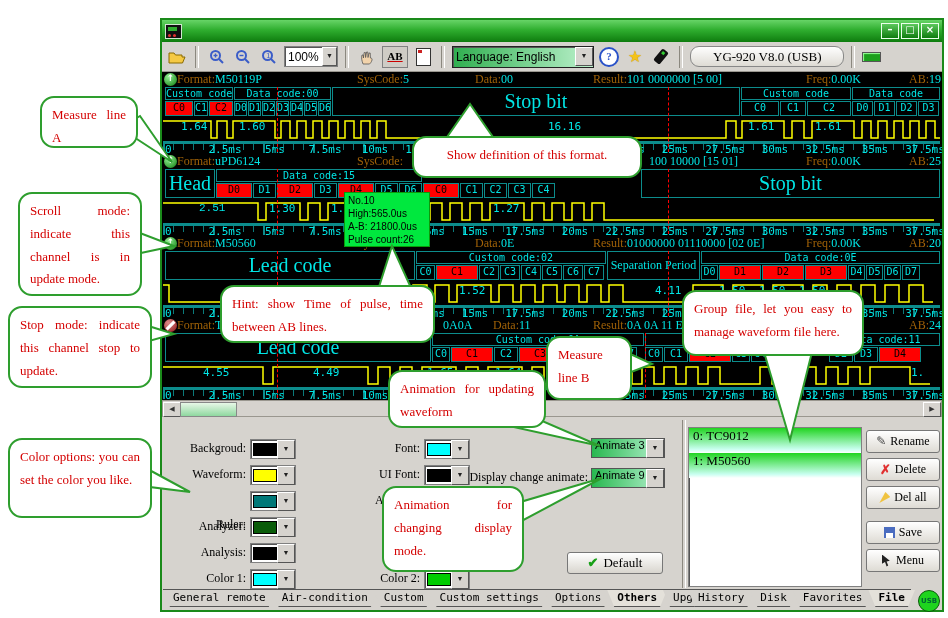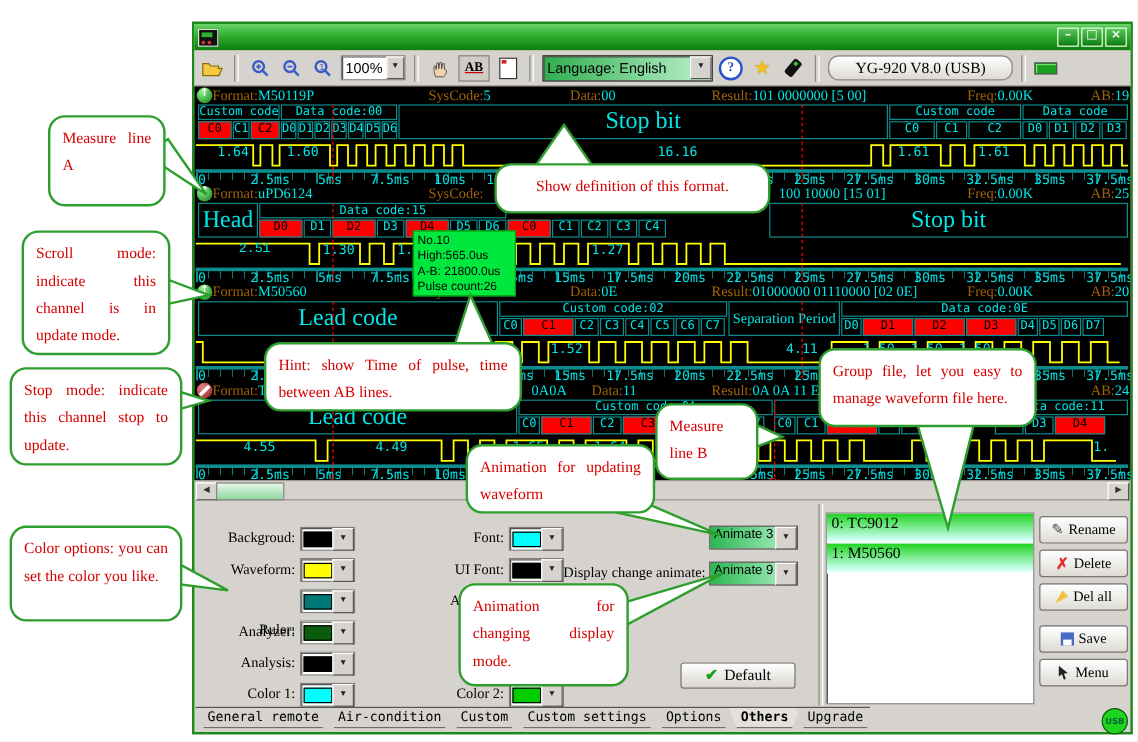--- a/index.html
+++ b/index.html
@@ -600,20 +600,26 @@
     </div>
   <div id="ltabs" class="tabstrip" style="left:163px;top:589px">
       <span class="tab">General remote</span>
       <span class="tab">Air-condition</span>
       <span class="tab">Custom</span>
       <span class="tab">Custom settings</span>
       <span class="tab">Options</span>
       <span class="tab on">Others</span>
       <span class="tab">Upgrade</span>
     </div>
+  <div id="rtabs" class="tabstrip" style="left:688px;top:589px">
+      <span class="tab">History</span>
+      <span class="tab">Disk</span>
+      <span class="tab">Favorites</span>
+      <span class="tab on">File</span>
+    </div>
   <div id="usbbadge" class="abs">USB</div>
 
   <div id="hintbox" class="abs">
     <div>No.10</div>
     <div>High:565.0us</div>
     <div>A-B: 21800.0us</div>
     <div>Pulse count:26</div>
   </div>
 
   <svg class="ctail" style="left:0;top:0;width:948px;height:618px">
@@ -622,21 +628,21 @@
     <polygon points="142,324 174,334 142,343" fill="#fff" stroke="#2e9e2e" stroke-width="2"></polygon>
     <polygon points="142,466 190,492 142,486" fill="#fff" stroke="#2e9e2e" stroke-width="2"></polygon>
     <polygon points="445,140 470,104 495,140" fill="#fff" stroke="#2e9e2e" stroke-width="2"></polygon>
     <polygon points="378,290 392,246 412,290" fill="#fff" stroke="#2e9e2e" stroke-width="2"></polygon>
     <polygon points="626,352 652,364 626,374" fill="#fff" stroke="#2e9e2e" stroke-width="2"></polygon>
     <polygon points="500,424 600,446 540,420" fill="#fff" stroke="#2e9e2e" stroke-width="2"></polygon>
     <polygon points="500,508 602,478 516,524" fill="#fff" stroke="#2e9e2e" stroke-width="2"></polygon>
     <polygon points="764,352 812,352 790,440" fill="#fff" stroke="#2e9e2e" stroke-width="2"></polygon>
   </svg>
 
-  <div class="callout" style="left:40px;top:96px;width:98px;height:76px">Measure line A</div>
+  <div class="callout" style="left:40px;top:96px;width:98px;height:52px">Measure line A</div>
   <div class="callout" style="left:18px;top:192px;width:124px;height:104px">Scroll mode: indicate this channel is in update mode.</div>
   <div class="callout" style="left:8px;top:306px;width:144px;height:82px">Stop mode: indicate this channel stop to update.</div>
   <div class="callout" style="left:8px;top:438px;width:144px;height:80px">Color options: you can set the color you like.</div>
   <div class="callout" style="left:412px;top:136px;width:230px;height:42px;text-align:center">Show definition of this format.</div>
   <div class="callout" style="left:220px;top:285px;width:215px;height:58px">Hint: show Time of pulse, time between AB lines.</div>
   <div class="callout" style="left:546px;top:336px;width:86px;height:64px">Measure line B</div>
   <div class="callout" style="left:388px;top:370px;width:158px;height:58px">Animation for updating waveform</div>
   <div class="callout" style="left:382px;top:486px;width:142px;height:86px">Animation for changing display mode.</div>
   <div class="callout" style="left:682px;top:290px;width:182px;height:66px">Group file, let you easy to manage waveform file here.</div>
 

